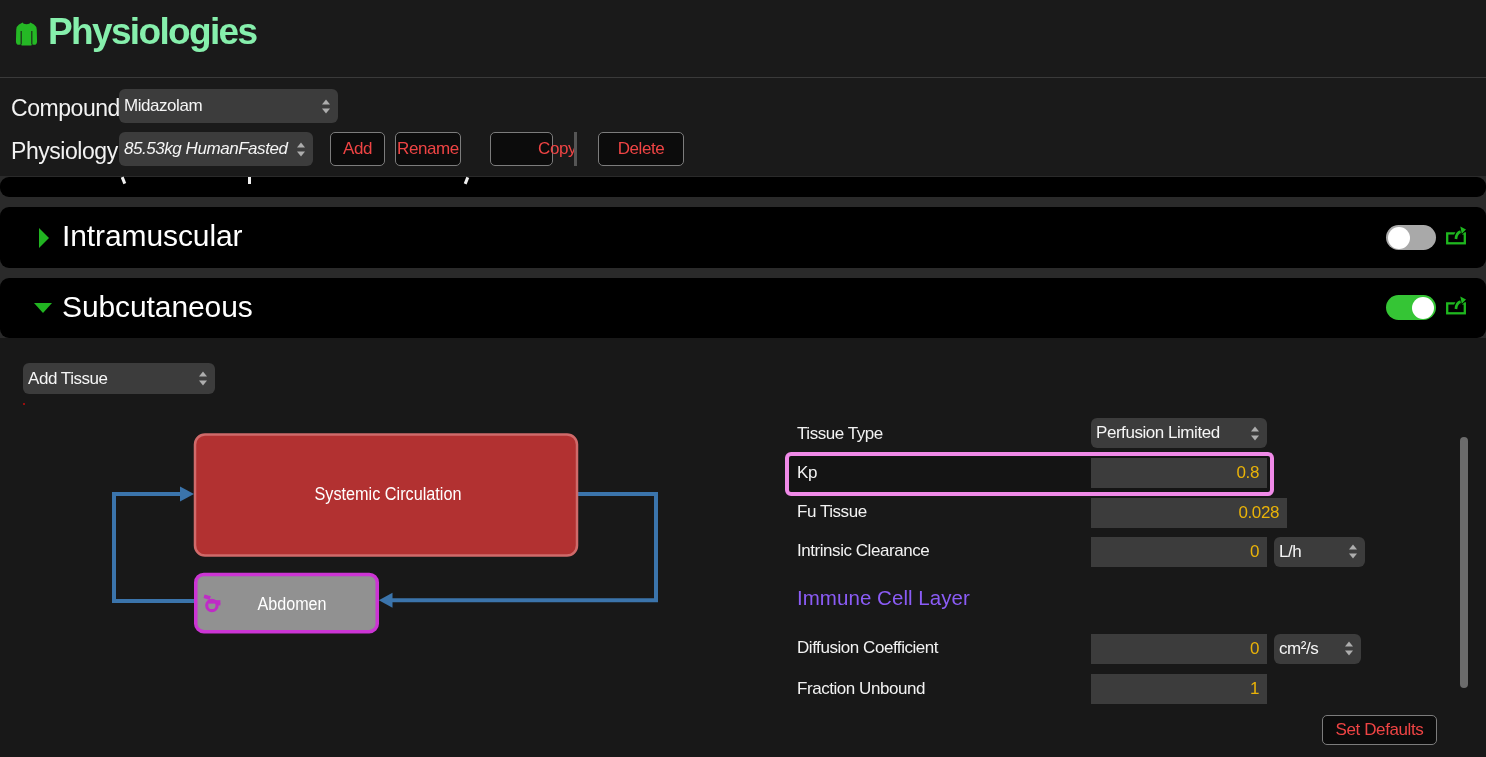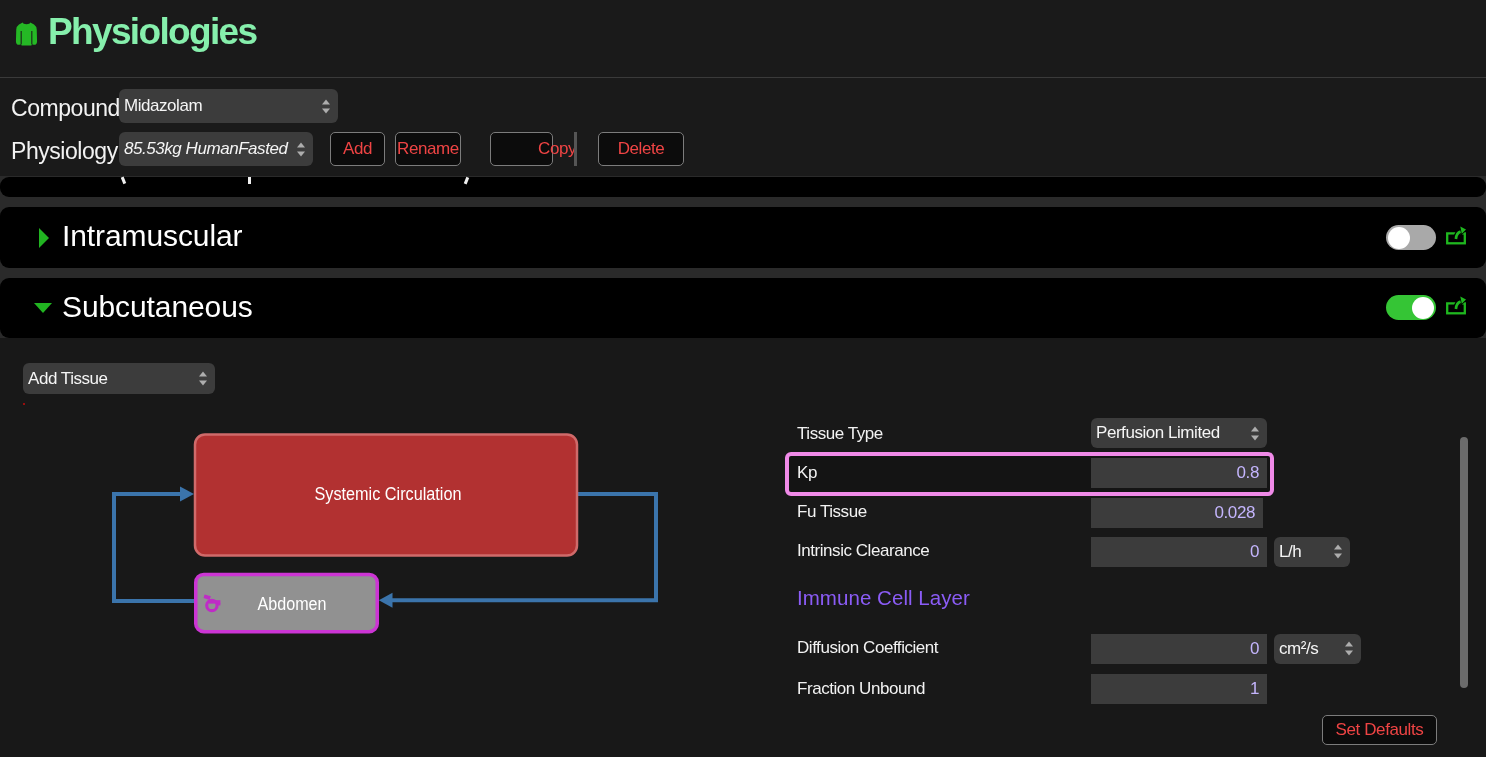--- a/index.html
+++ b/index.html
@@ -29,21 +29,21 @@
   .secrow { position:absolute; left:0; width:1486px; background:#000; border-radius:9px; }
   .sectitle { position:absolute; left:62px; color:#fff; font-size:30px; line-height:1; letter-spacing:-0.1px; }
   .tri-r { position:absolute; width:0; height:0; border-top:10.5px solid transparent; border-bottom:10.5px solid transparent; border-left:10px solid #21b421; }
   .tri-d { position:absolute; width:0; height:0; border-left:9px solid transparent; border-right:9px solid transparent; border-top:10.5px solid #21b421; }
   .toggle { position:absolute; width:50px; height:25px; border-radius:13px; }
   .knob { position:absolute; top:1.5px; width:22px; height:22px; border-radius:50%; background:#fff; }
 
   
   #content { position:absolute; left:0; top:338px; width:1486px; height:419px; background:#181818; }
 
-  .input { position:absolute; background:#3c3c3c; color:#c4b5fd; font-size:17px; letter-spacing:-0.4px;padding-left:47px; }
+  .input { position:absolute; background:#3c3c3c; color:#eab308; font-size:17px; letter-spacing:-0.4px;padding-left:47px; }
   .input .v { position:absolute; right:8px; top:50%; transform:translateY(-50%); }
   .plabel { position:absolute; left:797px; color:#f2f2f2; font-size:17px; line-height:1; letter-spacing:-0.45px; }
 </style>
 </head>
 <body>
 <div id="app">
 
   <div id="hdr">
     <svg class="abs" style="left:14.5px; top:21.5px;" width="23" height="24" viewBox="0 0 22 24" preserveAspectRatio="none">
       <path d="M7.4 0.6 L3.8 2.4 Q1.5 4 1.2 7.5 L0.9 19.5 Q0.9 21.6 2.1 22.4 Q3.4 23.2 4.9 22.6 L6 22.1 L6.3 23.4 L15.7 23.4 L16 22.1 L17.1 22.6 Q18.6 23.2 19.9 22.4 Q21.1 21.6 21.1 19.5 L20.8 7.5 Q20.5 4 18.2 2.4 L14.6 0.6 Q14.2 2.3 11 2.3 Q7.8 2.3 7.4 0.6 Z" fill="#25b825"></path>
@@ -140,29 +140,29 @@
         <span class="spin"></span>
       </div>
 
     <div class="abs" style="left:785px; top:114px; width:489px; height:44px; border:4px solid #f08ae8; border-radius:6px; background:#141414;"></div>
     <div class="plabel" style="top:126px;">Kp</div>
     <div class="input" style="left:1091px; top:120px; width:176px; height:30px;">
         <span class="v">0.8</span>
       </div>
 
     <div class="plabel" style="top:165px;">Fu Tissue</div>
-    <div class="input" style="left:1091px; top:159.5px; width:172px; height:30px;">
+    <div class="input" style="left:1091px; top:159.5px; width:196px; height:30px;">
         <span class="v">0.028</span>
       </div>
 
     <div class="plabel" style="top:204px;">Intrinsic Clearance</div>
     <div class="input" style="left:1091px; top:198.5px; width:176px; height:30px;">
         <span class="v">0</span>
       </div>
-    <div class="sel" style="left:1274px; top:198.5px; width:76px; height:30px; border-radius:6px;">
+    <div class="sel" style="left:1274px; top:198.5px; width:91px; height:30px; border-radius:6px;">
         <span class="tx">L/h</span>
         <span class="spin"></span>
       </div>
 
     <div class="plabel" style="top:250px; font-size:20.5px; color:#8b5cf6; letter-spacing:0.05px;">Immune Cell Layer</div>
 
     <div class="plabel" style="top:301px;">Diffusion Coefficient</div>
     <div class="input" style="left:1091px; top:295.5px; width:176px; height:30px;">
         <span class="v">0</span>
       </div>

